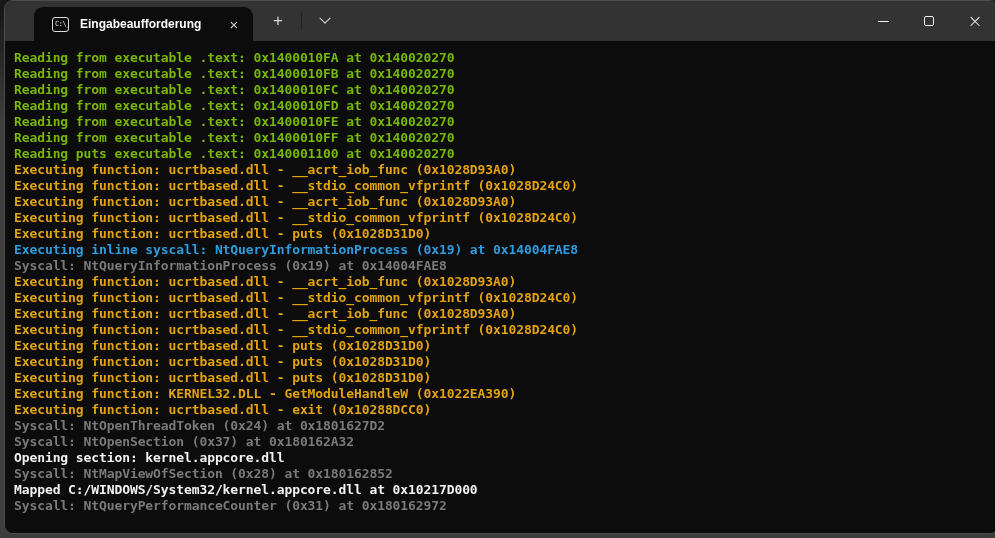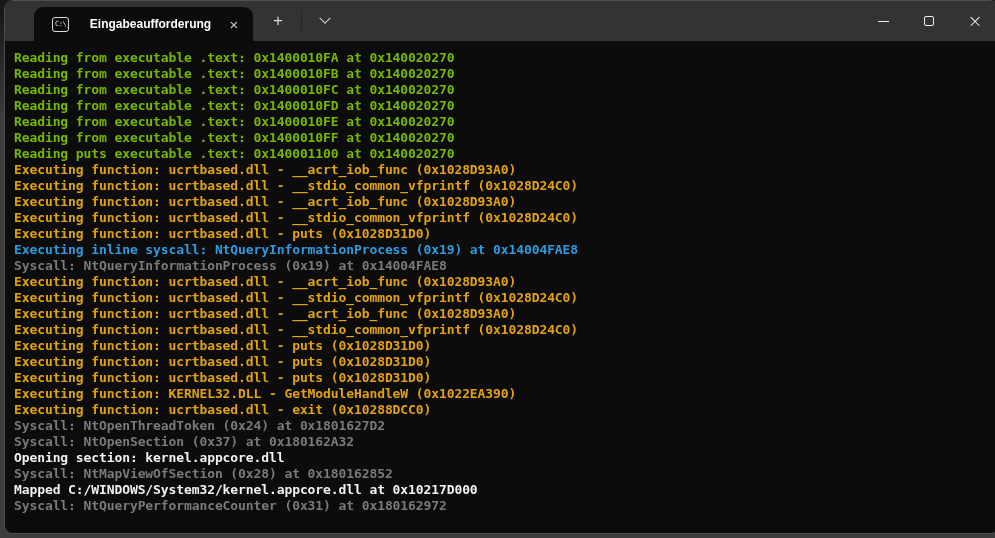--- a/index.html
+++ b/index.html
@@ -48,21 +48,20 @@
     overflow: hidden;
   }
   .tab-title {
     margin-left: 11px;
     font-size: 12px;
     font-weight: 700;
     color: #ffffff;
     white-space: nowrap;
     overflow: hidden;
     flex: 1;
-    text-align: center;
   }
   .tab-close {
     width: 26px; height: 24px;
     border-radius: 4px;
     display: flex; align-items: center; justify-content: center;
     color: #cfcfcf;
     font-size: 15px;
     line-height: 1;
     flex: none;
     cursor: pointer;

